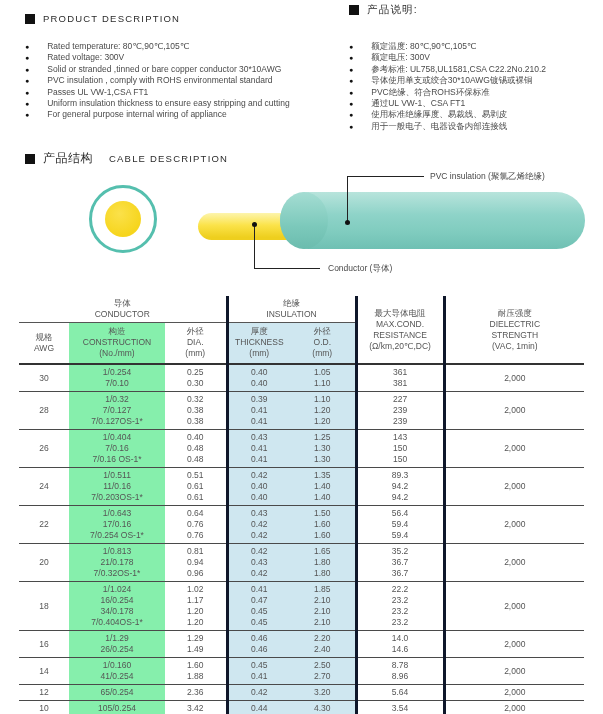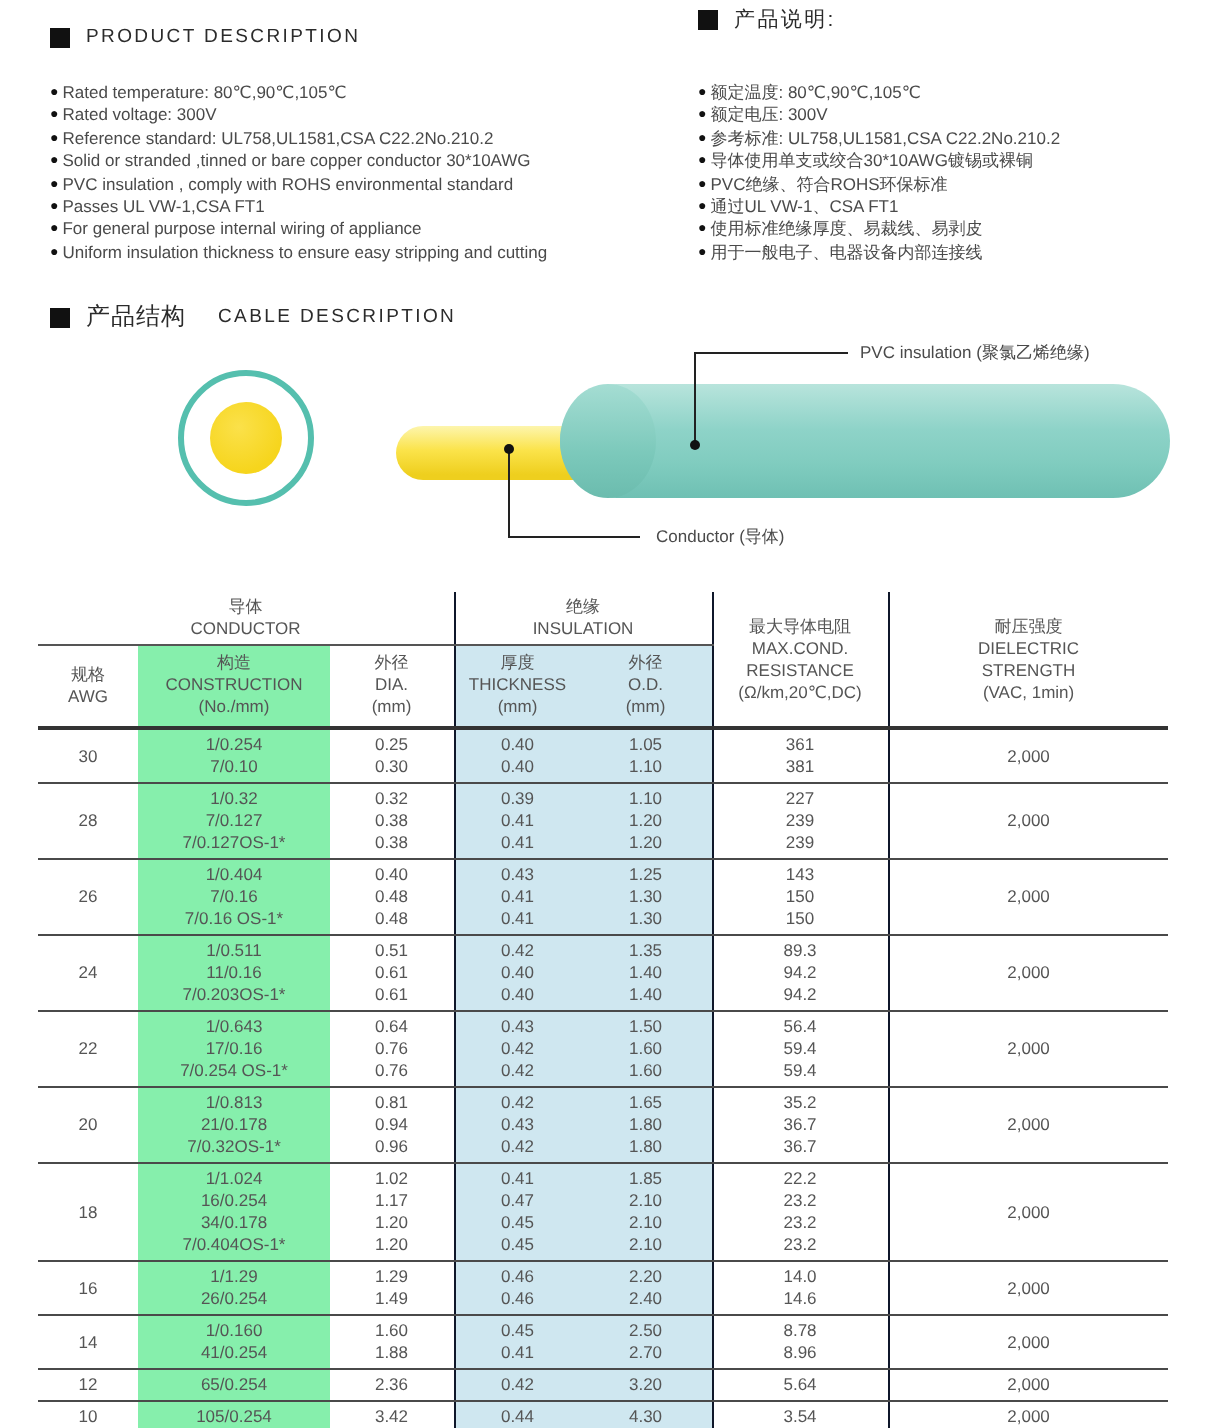--- a/index.html
+++ b/index.html
@@ -3,21 +3,21 @@
 <meta charset="utf-8">
 <style>
   html,body{margin:0;padding:0;background:#fff;}
   .page{position:relative;width:603px;height:714px;background:#fff;overflow:hidden;
         font-family:"Liberation Sans","DejaVu Sans",sans-serif;color:#3a3a3a;}
   
   .sec-title{position:absolute;display:flex;align-items:center;gap:8px;white-space:nowrap;}
   .sq{width:10px;height:10px;background:#111;flex:0 0 auto;}
   .sec-title .t{font-size:9.5px;letter-spacing:1.2px;color:#2b2b2b;}
   .bullets{position:absolute;list-style:none;margin:0;padding:0;}
-  .bullets li{display:flex;align-items:flex-end;gap:2px;font-size:8.5px;line-height:11.4px;
+  .bullets li{display:flex;align-items:flex-end;gap:18px;font-size:8.5px;line-height:11.4px;
               color:#4a4a4a;white-space:nowrap;}
   .bullets .dot{font-size:7px;line-height:11.4px;color:#111;flex:0 0 auto;}
   
   .diagram{position:absolute;left:0;top:165px;width:603px;height:130px;}
   .xsec{position:absolute;left:89px;top:20px;width:62px;height:62px;border:3px solid #55bfae;
         border-radius:50%;background:#fff;display:flex;align-items:center;justify-content:center;}
   .xsec .core{width:36px;height:36px;border-radius:50%;
         background:radial-gradient(circle at 40% 35%, #fbe14a 0%, #f6d51d 70%);}
   .rod{position:absolute;left:198px;top:48px;width:122px;height:27px;border-radius:14px;
        background:linear-gradient(#fdf5ad, #fbe34a 45%, #eecf1e 90%);z-index:1;}
@@ -37,21 +37,21 @@
   table.spec th,table.spec td{padding:2px 0;text-align:center;vertical-align:middle;
        font-weight:normal;}
   table.spec .line{line-height:11px;}
   .grp{line-height:11px;border-bottom:1px solid #555;}
   .hdr{line-height:11px;}
   thead tr.name-row th{border-bottom:2px solid #333;padding:3px 0 4px;}
   thead th.span2{border-bottom:2px solid #333;}
   tbody td{border-bottom:1.5px solid #4a4a4a;}
   .yellow{background:#86efac;}
   .blue{background:#cfe7f0;}
-  .b-left{border-left:1px solid #0f172a;}
+  .b-left{border-left:3px solid #0f172a;}
   col.c-awg{width:50px;}col.c-con{width:96px;}col.c-dia{width:62px;}
   col.c-thk{width:63px;}col.c-od{width:66px;}col.c-res{width:88px;}col.c-die{width:140px;}
 </style>
 </head>
 <body>
 
 <div class="page">
 
   <div class="sec-title" style="left:25px;top:13px;">
     <span class="sq"></span>
@@ -61,41 +61,37 @@
       <li>
         <span class="dot">●</span>
         <span>Rated temperature: 80℃,90℃,105℃</span>
       </li>
       <li>
         <span class="dot">●</span>
         <span>Rated voltage: 300V</span>
       </li>
       <li>
         <span class="dot">●</span>
-        <span>Reference standard: UL758,UL1581,CSA C22.2No.210.2</span>
-      </li>
-      <li>
-        <span class="dot">●</span>
         <span>Solid or stranded ,tinned or bare copper conductor 30*10AWG</span>
       </li>
       <li>
         <span class="dot">●</span>
         <span>PVC insulation , comply with ROHS environmental standard</span>
       </li>
       <li>
         <span class="dot">●</span>
         <span>Passes UL VW-1,CSA FT1</span>
       </li>
       <li>
         <span class="dot">●</span>
+        <span>Uniform insulation thickness to ensure easy stripping and cutting</span>
+      </li>
+      <li>
+        <span class="dot">●</span>
         <span>For general purpose internal wiring of appliance</span>
-      </li>
-      <li>
-        <span class="dot">●</span>
-        <span>Uniform insulation thickness to ensure easy stripping and cutting</span>
       </li>
     </ul>
 
   <div class="sec-title" style="left:349px;top:3px;">
     <span class="sq"></span>
     <span class="t" style="font-size:10.5px;">产品说明:</span>
   </div>
   <ul class="bullets" style="left:349px;top:41px;width:254px;">
       <li>
         <span class="dot">●</span>

